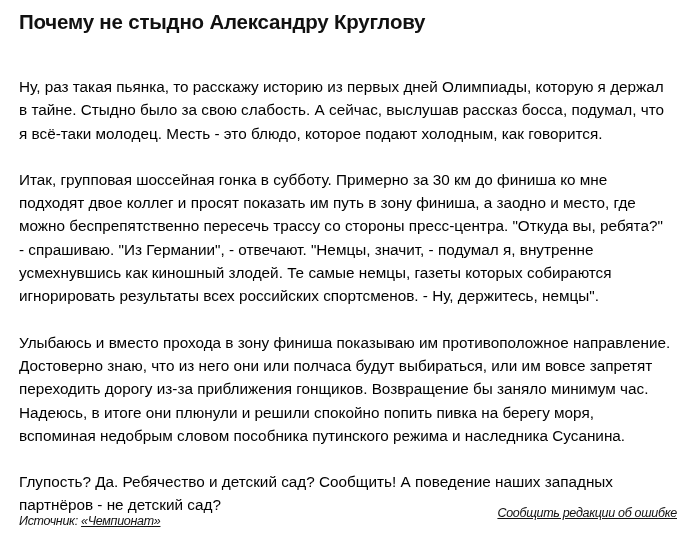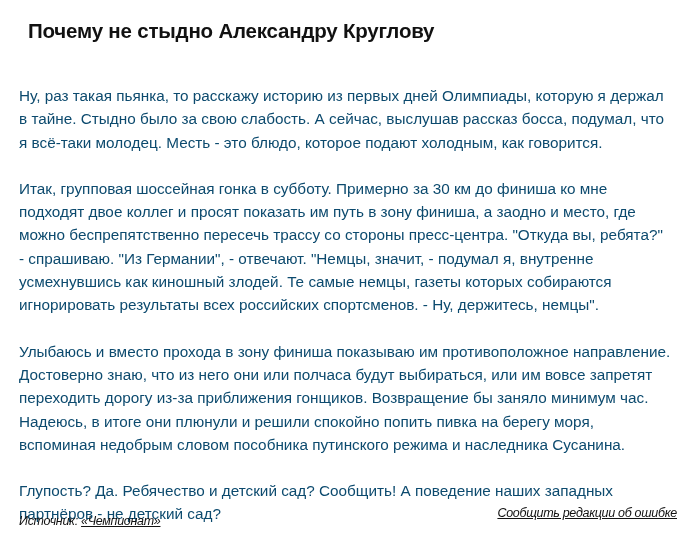--- a/index.html
+++ b/index.html
@@ -15,36 +15,36 @@
       color: #1b1b1b;
       font-family: "Liberation Sans", "DejaVu Sans", sans-serif;
     }
     .article {
       position: absolute;
       left: 19px;
       top: 0;
       width: 660px;
     }
     .title {
-      margin: 9px;
+      margin: 0;
       padding-top: 9px;
       font-size: 20.5px;
       line-height: 26px;
       font-weight: bold;
       color: #111111;
       letter-spacing: -0.2px;
     }
     .body {
       margin-top: 40px;
     }
     .para {
       margin: 0 8px 23px 0;
       font-size: 15.3px;
       line-height: 23.3px;
-      color: #0c4a6e;
+      color: #000000;
     }
     .footer {
       position: absolute;
       left: 19px;
       right: 19px;
       top: 506px;
       height: 18px;
       font-size: 12.5px;
       font-style: italic;
       color: #111111;

